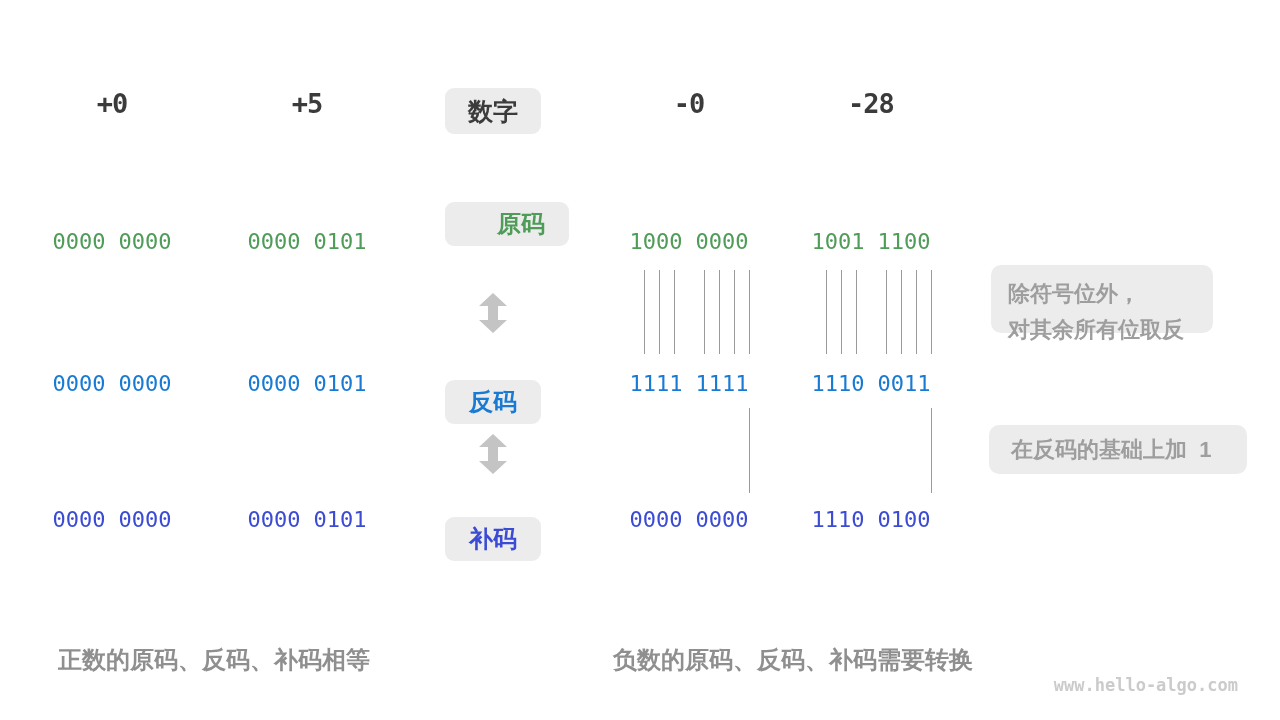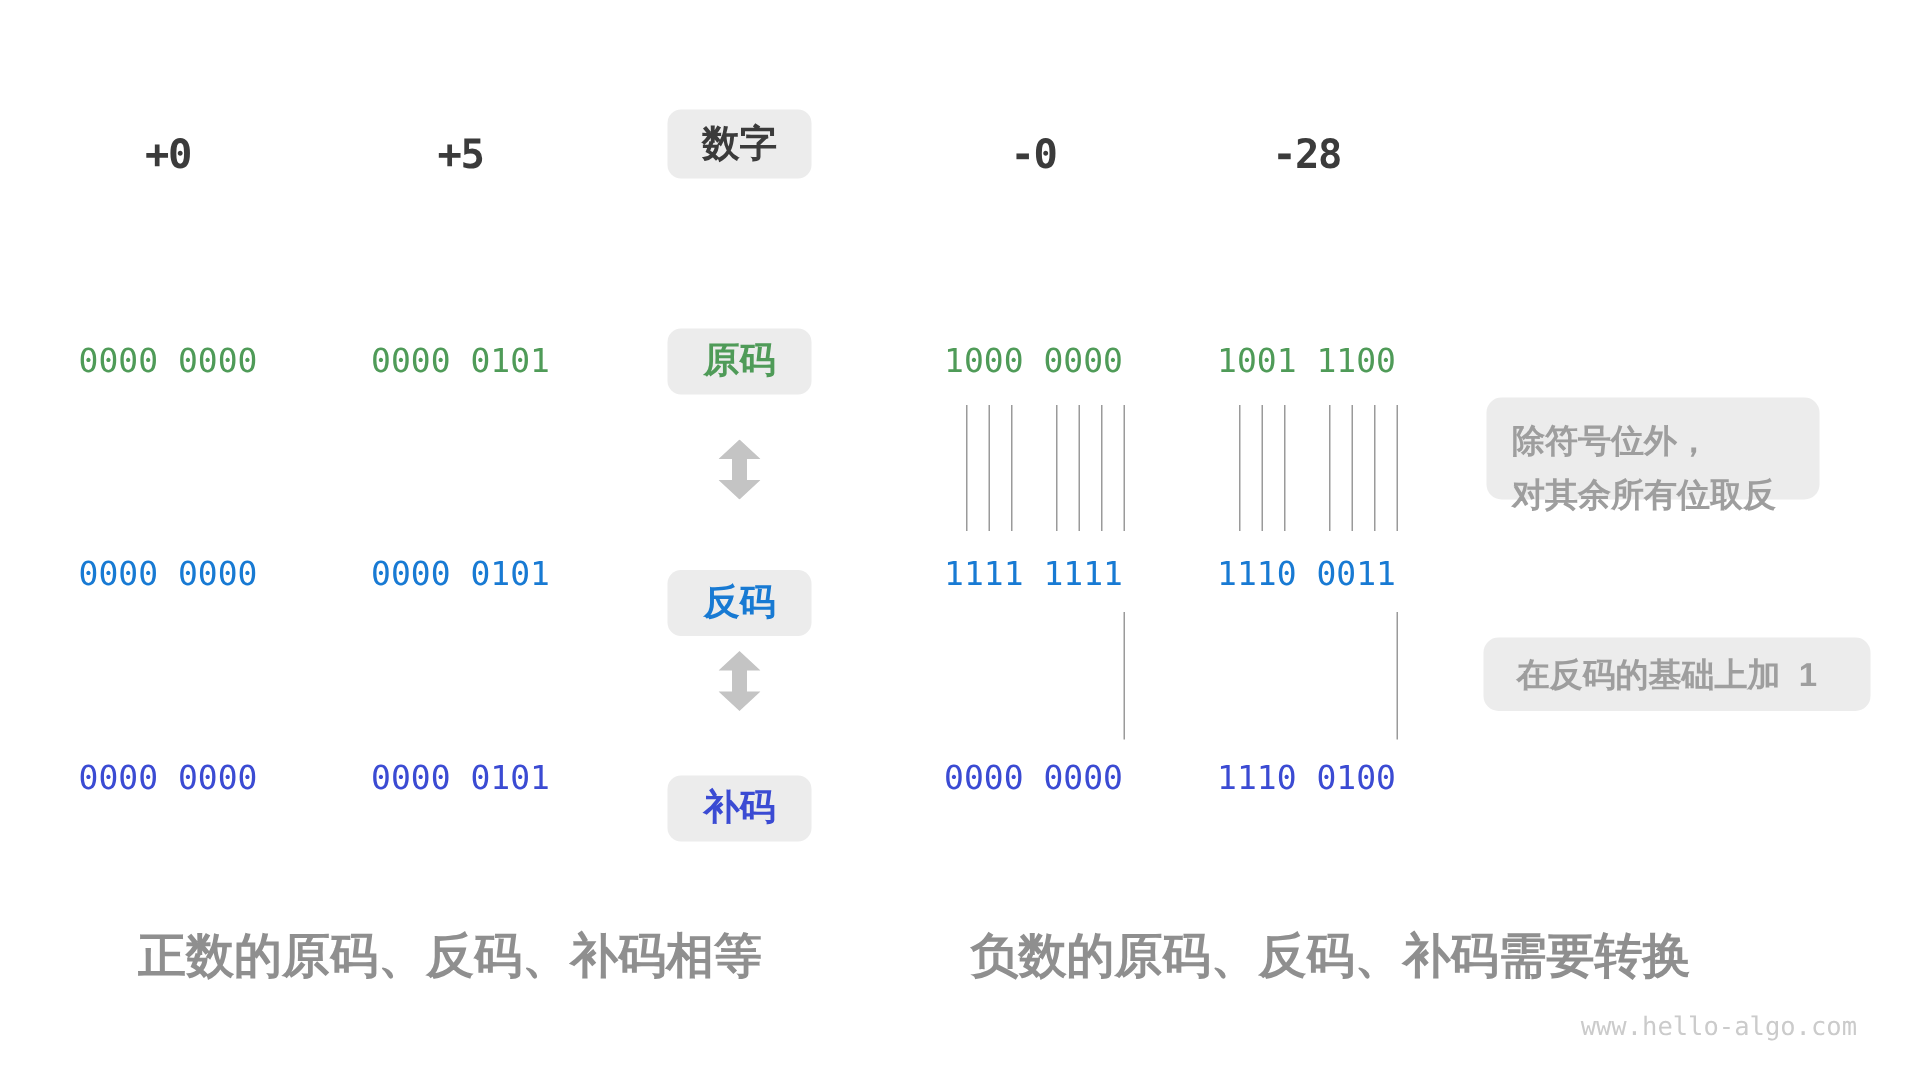--- a/index.html
+++ b/index.html
@@ -19,48 +19,48 @@
     font-family:"DejaVu Sans Mono",monospace;font-size:22px;line-height:30px;
     letter-spacing:0;
   }
   .r1{top:227px;} .r2{top:369px;} .r3{top:505px;}
   .green{color:#4f9b58;} .blue{color:#187ad3;} .indigo{color:#3b4bd3;}
 
   .badge{
     position:absolute;left:445px;width:96px;background:#ececec;
     border-radius:9px;text-align:center;font-weight:bold;
   }
-  .badge-header{top:73px;height:46px;line-height:46px;font-size:25px;color:#3b3b3b;}
+  .badge-header{top:88px;height:46px;line-height:46px;font-size:25px;color:#3b3b3b;}
   .badge-row{height:44px;line-height:44px;font-size:24px;}
-  .b1{top:219px;} .b2{top:362px;margin-top:18px;} .b3{top:517px;}
+  .b1{top:202px;padding-left:28px;} .b2{top:362px;margin-top:18px;} .b3{top:517px;}
 
   .arrow{position:absolute;left:479px;width:28px;height:40px;}
   .a1{top:293px;} .a2{top:434px;}
 
   .bit-line{position:absolute;width:1px;background:#9a9a9a;}
 
   .ann-box{
     position:absolute;background:#ececec;border-radius:10px;
     color:#9e9e9e;font-weight:bold;font-size:22px;
   }
   .ann1{left:991px;top:265px;width:222px;height:68px;padding:0;}
   .ann1 .ln{display:block;margin-left:17px;line-height:36px;}
   .ann1 .ln:first-child{margin-top:11px;}
   .ann2{left:989px;top:425px;width:258px;height:49px;line-height:49px;}
   .ann2 span{margin-left:22px;white-space:pre;}
 
   .caption{
-    position:absolute;top:616px;font-weight:bold;font-size:32px;
-    color:#8f8f8f;white-space:pre;margin-left:34px;
+    position:absolute;top:644px;font-weight:bold;font-size:24px;
+    color:#8f8f8f;white-space:pre;
   }
   .cap-left{left:58px;} .cap-right{left:613px;}
 
   .watermark{
     position:absolute;top:675px;right:42px;
-    font-family:"DejaVu Sans Mono",monospace;font-size:17px;color:#cbcbcb;
+    font-family:"DejaVu Sans Mono",monospace;font-size:17px;color:#cbcbcb;font-weight:bold;
   }
 </style>
 </head>
 <body>
 
 <div class="canvas">
 
   <div class="cell hnum c1">+0</div>
   <div class="cell hnum c2">+5</div>
   <div class="cell hnum c3">-0</div>

